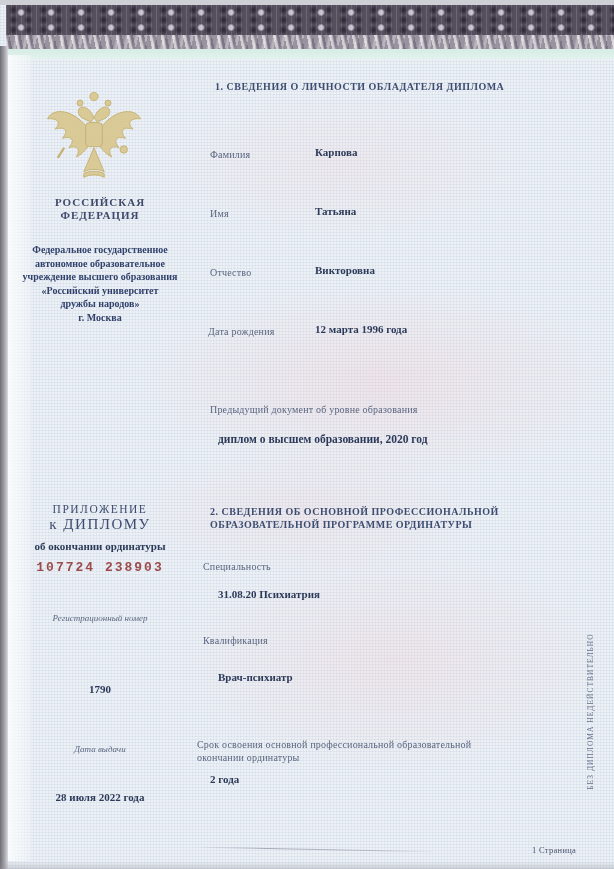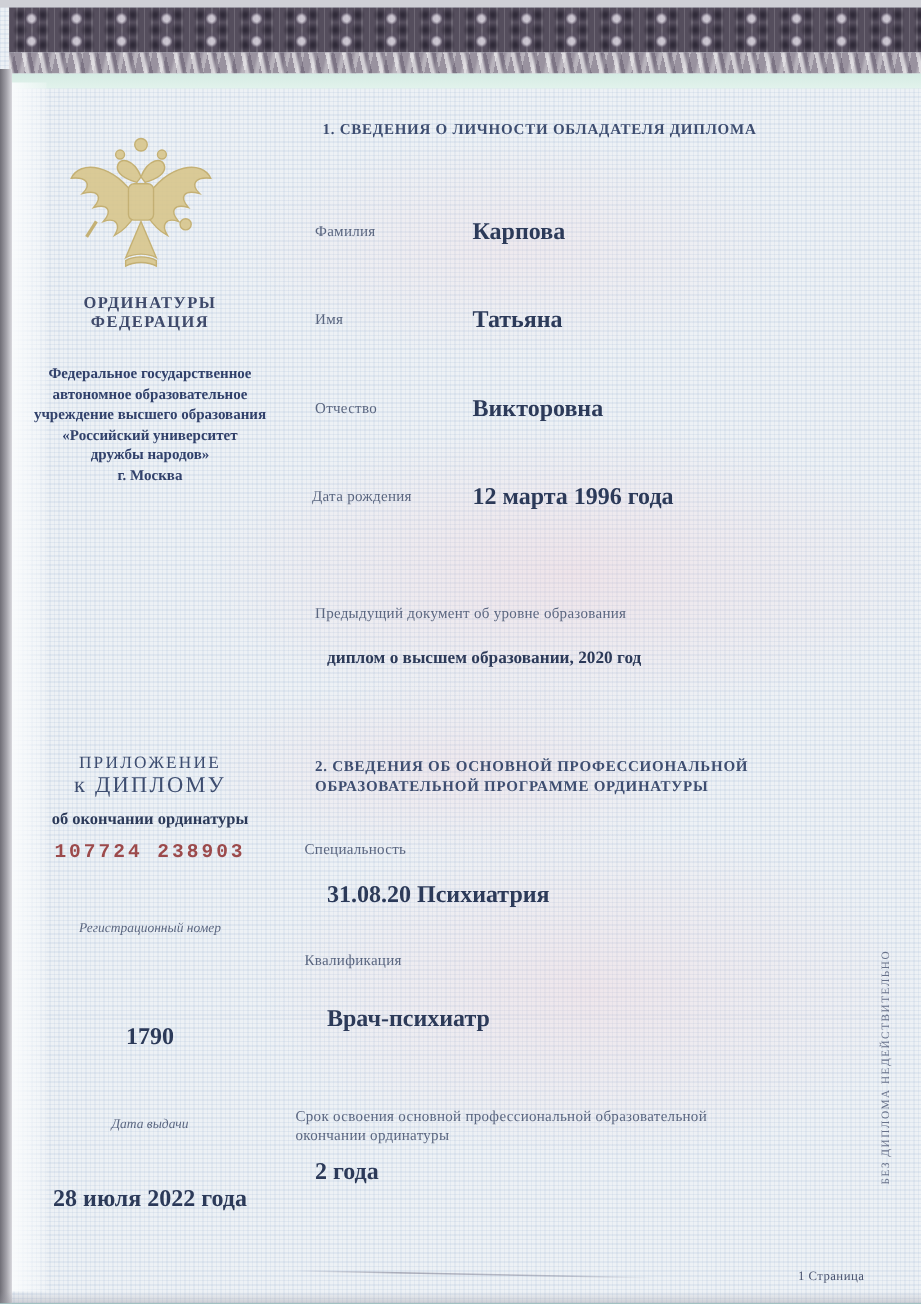--- a/index.html
+++ b/index.html
@@ -1,20 +1,20 @@
 <!DOCTYPE html>
 <html><head>
 <meta charset="utf-8">
 <style>
   * { margin:0; padding:0; box-sizing:border-box; }
   html,body { background:#9a9aa0; }
   .scan {
     position:relative; width:614px; height:869px; overflow:hidden;
     font-family:"Liberation Serif","DejaVu Serif",serif;
-    background:#5eead4;
+    background:#fef9c3;
   }
   
   .paper {
     position:absolute; inset:0;
     background-color:#edf1f5;
     background-image:
       radial-gradient(55% 16% at 62% 44%, rgba(242,198,206,0.30), transparent 72%),
       radial-gradient(50% 18% at 64% 76%, rgba(242,198,206,0.26), transparent 72%),
       radial-gradient(42% 12% at 56% 19%, rgba(244,204,210,0.20), transparent 72%),
       radial-gradient(40% 10% at 50% 59%, rgba(242,198,206,0.22), transparent 72%),
@@ -50,21 +50,21 @@
     background:linear-gradient(90deg,rgba(250,252,253,0.95),rgba(250,252,253,0.25)); }
   .edge-bottom { position:absolute; left:0; bottom:0; width:614px; height:8px;
     background:linear-gradient(180deg,rgba(150,150,160,0),rgba(150,150,160,0.38)); }
   .fold-line { position:absolute; left:195px; top:849px; width:240px; height:1px;
     background:linear-gradient(90deg,transparent,rgba(85,85,110,0.45) 30%,rgba(85,85,110,0.30) 75%,transparent);
     transform:rotate(1.1deg); }
 
   .abs { position:absolute; }
   .lbl { font-size:10px; color:#5a6680; letter-spacing:0.2px; }
   .lbl-i { font-style:italic; font-size:9px; color:#5a6680; }
-  .val { font-size:16px; font-weight:bold; color:#2c3a59; }
+  .val { font-size:11px; font-weight:bold; color:#2c3a59; }
   .sec-title { font-size:10px; font-weight:bold; color:#3d4d70; letter-spacing:0.5px; line-height:13px; }
 
   .col-left { width:192px; text-align:center; }
   .country { font-size:11px; font-weight:bold; letter-spacing:1px; color:#3f4a6b; line-height:13px; }
   .uni { font-size:10px; font-weight:bold; color:#31416b; line-height:13.5px; }
   .suppl-1 { font-size:11.5px; letter-spacing:1.5px; color:#3d4d70; }
   .suppl-2 { font-size:15px; letter-spacing:1.5px; color:#3d4d70; }
   .suppl-sub { font-size:11px; font-weight:bold; color:#2c3a59; }
   .serial { font-family:"Liberation Mono","DejaVu Sans Mono",monospace;
     font-size:13px; font-weight:bold; letter-spacing:2px; color:#9c4a4b; }
@@ -109,21 +109,21 @@
         <rect x="51" y="35" width="18" height="26" rx="4"></rect>
         <path d="M60 62 L49 88 C55 84.5, 65 84.5, 71 88 Z"></path>
         <path d="M49 90 C55 86.5, 65 86.5, 71 90 L71 94 C65 90.5, 55 90.5, 49 94 Z"></path>
         <circle cx="92" cy="64" r="4"></circle>
         <path d="M28 62 l-7 11" stroke-width="2.4"></path>
       </g>
     </svg>
   </div>
 
   <div class="abs col-left" style="left:4px; top:196px;">
-    <div class="country">ОРДИНАТУРЫ</div>
+    <div class="country">РОССИЙСКАЯ</div>
     <div class="country">ФЕДЕРАЦИЯ</div>
   </div>
   <div class="abs col-left" style="left:4px; top:243px;">
     <div class="uni">Федеральное государственное</div>
     <div class="uni">автономное образовательное</div>
     <div class="uni">учреждение высшего образования</div>
     <div class="uni">«Российский университет</div>
     <div class="uni">дружбы народов»</div>
     <div class="uni">г. Москва</div>
   </div>

